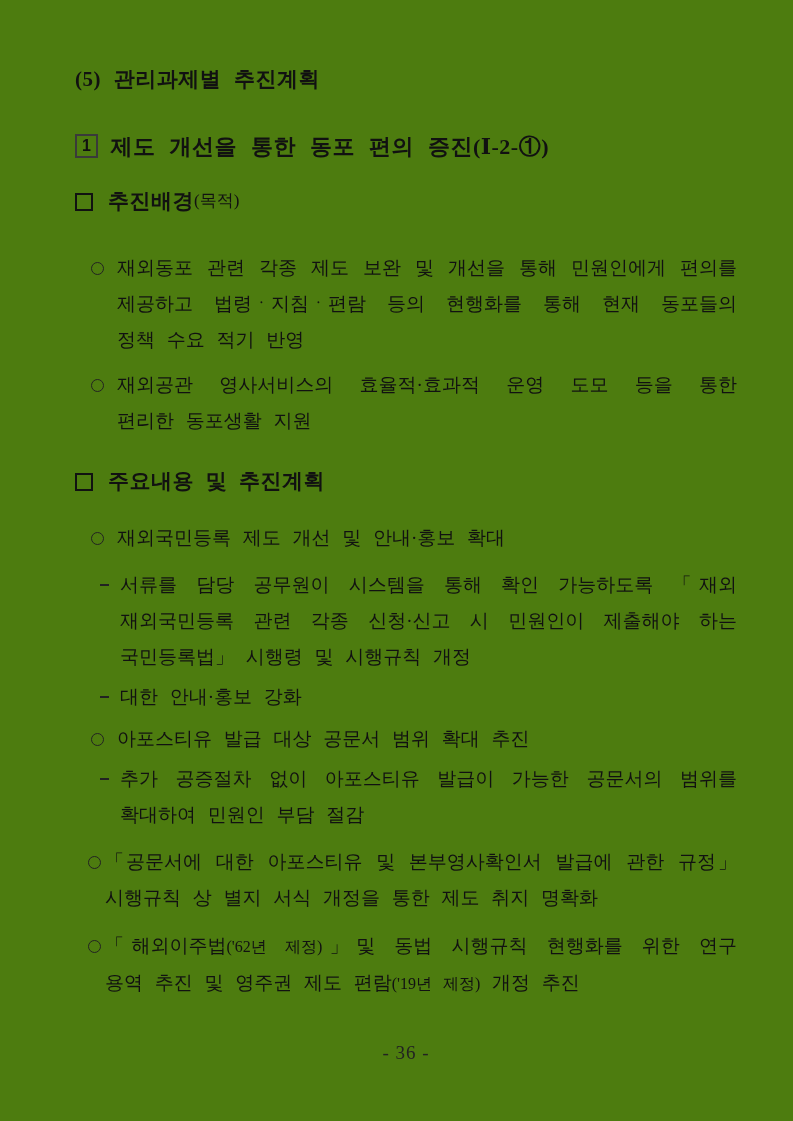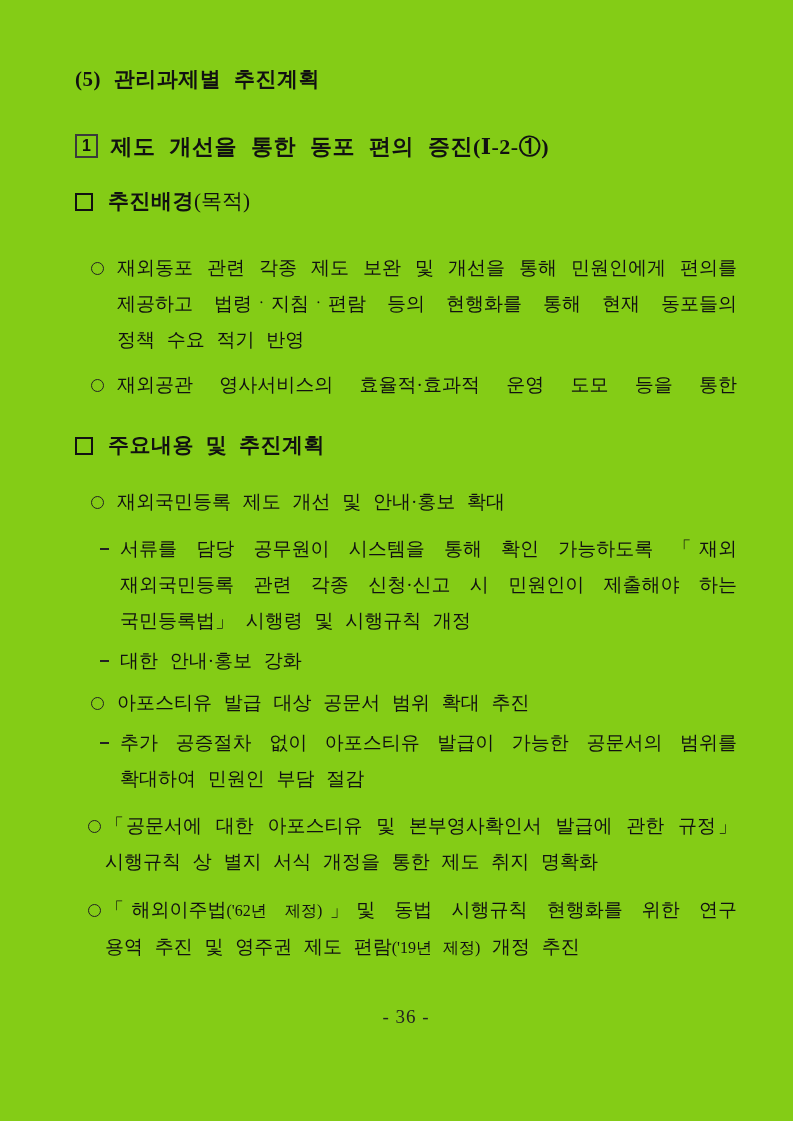--- a/index.html
+++ b/index.html
@@ -1,19 +1,19 @@
 <!DOCTYPE html>
 <html lang="ko"><head>
 <meta charset="utf-8">
 <style>
   html,body{margin:0;padding:0;background:#ffffff;}
   .page{
     position:relative;
     width:793px;height:1121px;
-    background:#84cc16;
+    background:#4d7c0f;
     color:#111111;
     font-family:"Liberation Serif","DejaVu Serif",serif;
     overflow:hidden;
     box-sizing:border-box;
   }
   .doc{
     box-sizing:border-box;
     padding:63px 56px 0 75px; 
     width:793px;
   }
@@ -45,21 +45,21 @@
     white-space:nowrap;
   }
   .sqbox{
     display:inline-block;flex:0 0 auto;
     width:14px;height:14px;
     border:2px solid #111;
     margin-right:15px;
     margin-top:2px;
   }
   .hnote{
-    font-weight:400;font-size:21px;word-spacing:1px;letter-spacing:0;
+    font-weight:400;font-size:17px;word-spacing:1px;letter-spacing:0;
   }
   
   .item{
     position:relative;
     font-size:19px;line-height:36px;
     word-spacing:7px;
   }
   .item .lines{width:100%;}
   .line{min-height:36px;word-break:keep-all;}
   .line.fill{text-align:justify;text-align-last:justify;}
@@ -124,20 +124,21 @@
           <div class="lines">
             <div class="line fill"><span>재외동포 관련 각종 제도 보완 및 개선을 통해 민원인에게 편의를</span></div>
             <div class="line fill"><span>제공하고 법령ㆍ지침ㆍ편람 등의 현행화를 통해 현재 동포들의</span></div>
             <div class="line"><span>정책 수요 적기 반영</span></div>
           </div>
         </div>
         <div class="block item lvl1">
           <span class="marker circle"></span>
           <div class="lines">
             <div class="line fill"><span>재외공관 영사서비스의 효율적·효과적 운영 도모 등을 통한</span></div>
+            <div class="line"><span>편리한 동포생활 지원</span></div>
           </div>
         </div>
         <div class="block hsq">
           <span class="sqbox"></span>
           <span class="htitle">주요내용 및 추진계획</span>
         </div>
         <div class="block item lvl1">
           <span class="marker circle"></span>
           <div class="lines">
             <div class="line"><span>재외국민등록 제도 개선 및 안내·홍보 확대</span></div>

